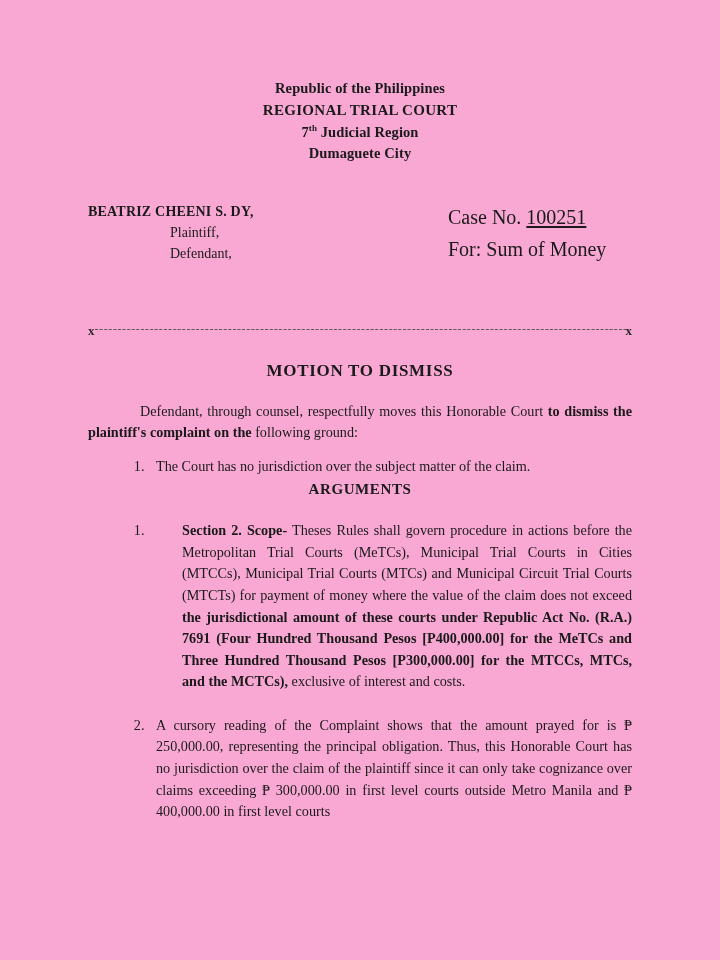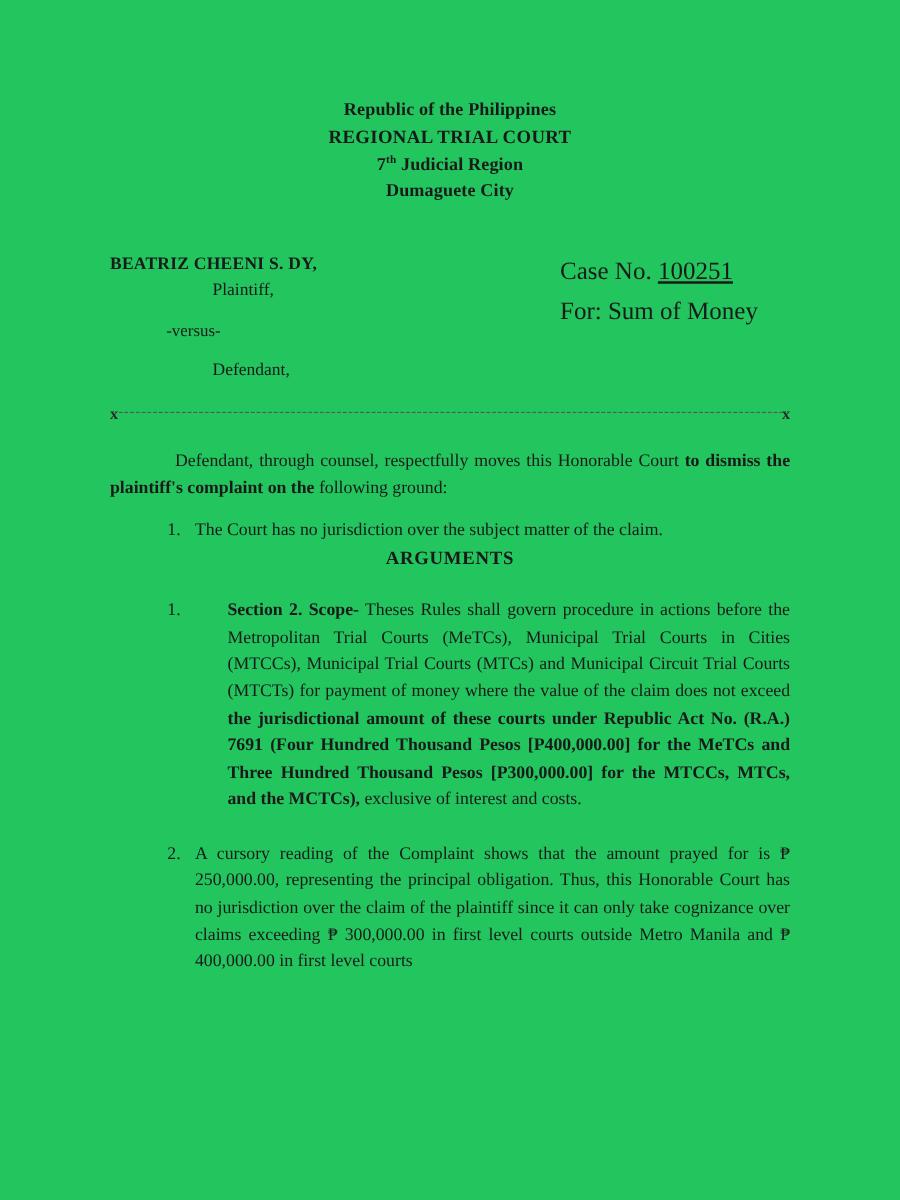--- a/index.html
+++ b/index.html
@@ -12,21 +12,21 @@
     height: 960px;
     font-family: "Liberation Serif", "DejaVu Serif", serif;
     color: #1a1a1a;
     -webkit-font-smoothing: antialiased;
   }
 
   .page {
     position: relative;
     width: 720px;
     height: 960px;
-    background: #22c55e;
+    background: #f9a8d4;
     box-sizing: border-box;
     padding: 78px 88px 40px 88px;
     overflow: hidden;
   }
 
   
   .court-heading {
     text-align: center;
     line-height: 1.48;
   }
@@ -173,35 +173,35 @@
     <div class="line">Republic of the Philippines</div>
     <div class="line caps">REGIONAL TRIAL COURT</div>
     <div class="line"><span>7</span><sup>th</sup><span> Judicial Region</span></div>
     <div class="line">Dumaguete City</div>
   </div>
 
   <div class="caption">
     <div class="caption-left">
       <div class="party-name">BEATRIZ CHEENI S. DY,</div>
       <div class="party-role">Plaintiff,</div>
-      <div class="versus">-versus-</div>
       <div class="party-role">Defendant,</div>
     </div>
     <div class="caption-right">
       <div class="case-no"><span>Case No. </span><u>100251</u></div>
       <div>For: Sum of Money</div>
     </div>
   </div>
 
   <div class="separator">
     <span>x</span>
     <span class="dashes">--------------------------------------------------------------------------------------------------------------------------------------------------</span>
     <span>x</span>
   </div>
 
+  <div class="doc-title">MOTION TO DISMISS</div>
 
   <div class="para"><span>Defendant, through counsel, respectfully moves this Honorable Court </span><b>to dismiss the plaintiff's complaint on the</b><span> following ground:</span></div>
 
   <ol class="numlist">
     <li>The Court has no jurisdiction over the subject matter of the claim.</li>
   </ol>
 
   <div class="section-head">ARGUMENTS</div>
 
   <ol class="args">

